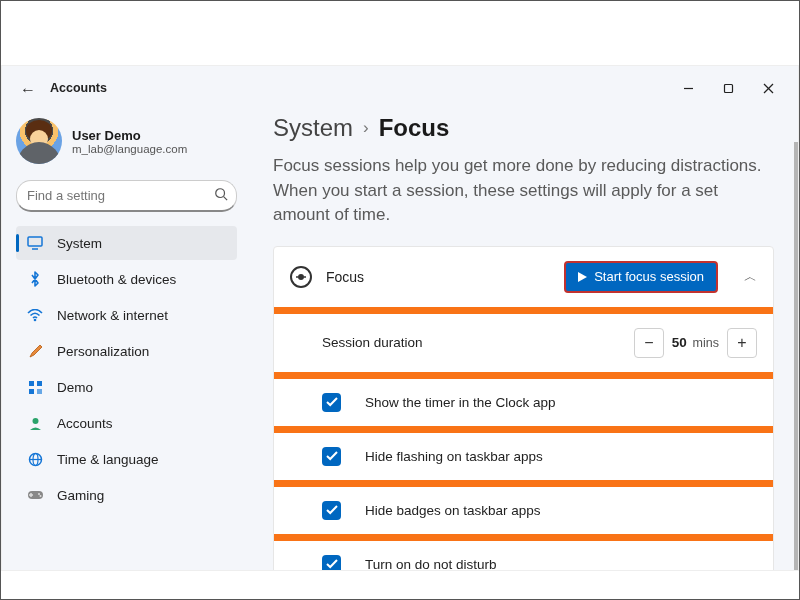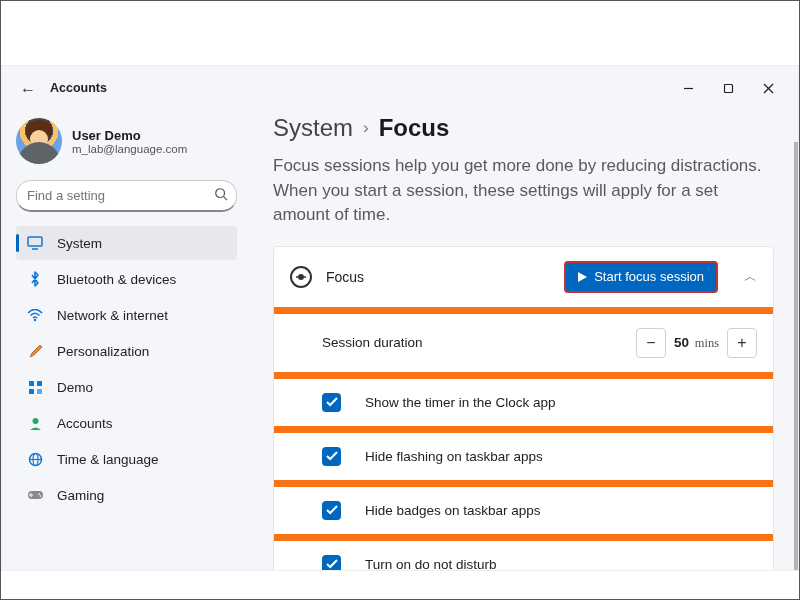--- a/index.html
+++ b/index.html
@@ -104,21 +104,21 @@
     border-top: 7px solid #f97316; font-size: 13.5px; color: #222;
   }
   .row.session { justify-content: space-between; }
   .stepper { display: flex; align-items: center; gap: 8px; }
   .sqbtn {
     width: 30px; height: 30px; border: 1px solid #d0d0d0; border-radius: 4px;
     background: #fff; display:flex; align-items:center; justify-content:center;
     cursor:pointer; font-size:16px; color:#333; font-weight:300;
   }
   .dur-val { font-size: 13.5px; font-weight: 700; color: #222; }
-  .dur-unit { font-size: 12.5px; color: #555; margin-left: 2px; font-family: Liberation Serif, serif; }
+  .dur-unit { font-size: 12.5px; color: #555; margin-left: 2px; }
   .check-row { gap: 24px; padding-left: 48px; }
   .chk {
     width: 19px; height: 19px; border-radius: 4px; background: #0067c0;
     display:flex; align-items:center; justify-content:center; cursor:pointer;
   }
   .chk svg { stroke: #fff; }
   .scroll-hint {
     position:absolute; right:0; top:76px; bottom:0; width:4px; background:#b5b5b5;
   }
 </style>

